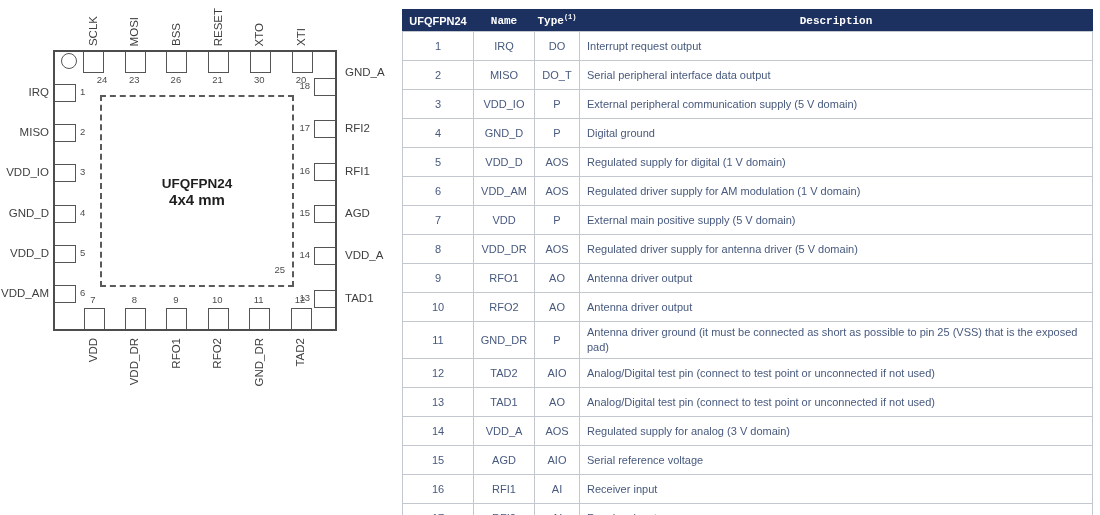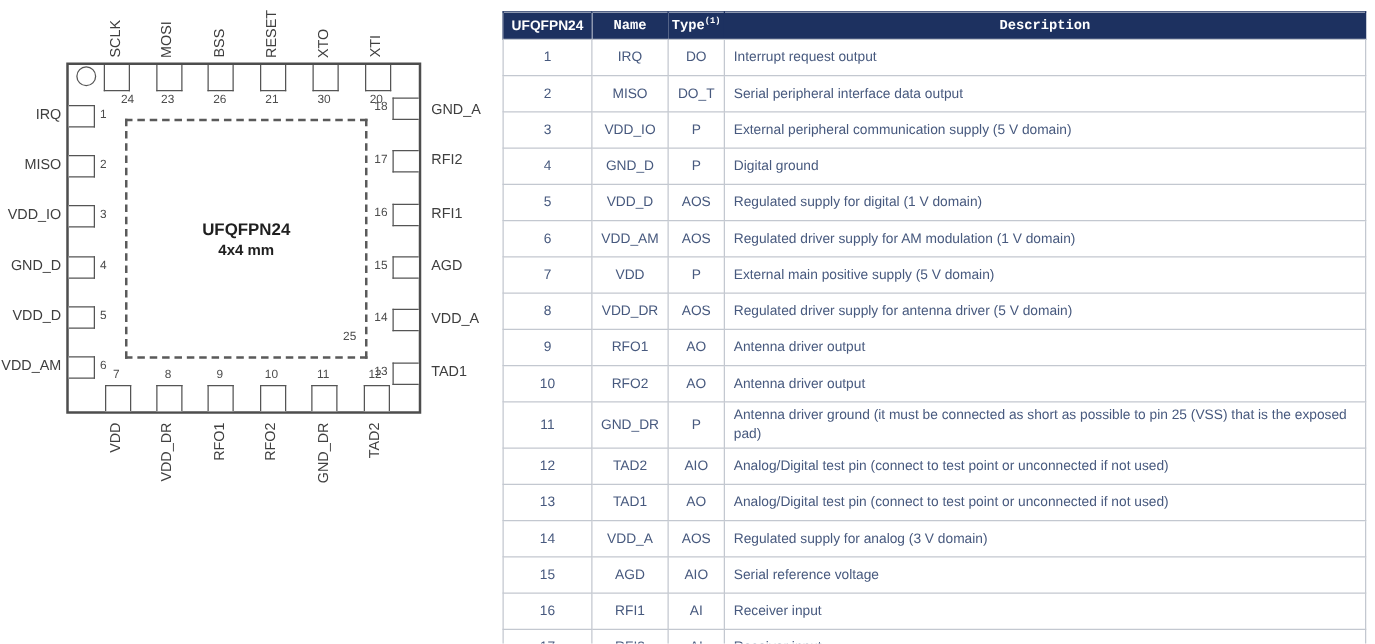--- a/index.html
+++ b/index.html
@@ -17,21 +17,21 @@
   .pin1-circle{
     position:absolute;left:61px;top:53px;width:14px;height:14px;
     border:1.5px solid #555555;border-radius:50%;background:#ffffff;
   }
   .epad{
     position:absolute;left:100px;top:95px;width:190px;height:188px;
     border:2px dashed #5a5a5a;display:flex;flex-direction:column;
     align-items:center;justify-content:center;
   }
   .chip-title{font-size:13.5px;font-weight:bold;color:#1f1f1f;line-height:17px;text-align:center;}
-  .chip-sub{font-size:12px;font-weight:bold;color:#1f1f1f;line-height:16px;text-align:right;}
+  .chip-sub{font-size:15px;font-weight:bold;color:#1f1f1f;line-height:16px;text-align:right;}
   .epad-num{
     position:absolute;left:255px;top:264px;width:30px;text-align:right;
     font-size:9.5px;color:#4d4d4d;
   }
   .pad{position:absolute;background:#ffffff;border:1.5px solid #555555;}
   .pad-top{top:52px;width:19px;height:20px;border-top:none;}
   .pad-bottom{top:308px;width:19px;height:20px;border-bottom:none;}
   .pad-left{left:55px;width:20px;height:16px;border-left:none;}
   .pad-right{left:314px;width:20px;height:16px;border-right:none;}
   .num{position:absolute;font-size:9.5px;color:#4d4d4d;line-height:11px;}
@@ -109,21 +109,21 @@
       <div class="num num-left" style="top: 206.6px;">4</div>
       <div class="lbl lbl-left" style="top: 204.6px;">GND_D</div>
       <div class="pad pad-left" style="top: 244.8px;"></div>
       <div class="num num-left" style="top: 246.8px;">5</div>
       <div class="lbl lbl-left" style="top: 244.8px;">VDD_D</div>
       <div class="pad pad-left" style="top: 285px;"></div>
       <div class="num num-left" style="top: 287px;">6</div>
       <div class="lbl lbl-left" style="top: 285px;">VDD_AM</div>
       <div class="pad pad-right" style="top: 78px;"></div>
       <div class="num num-right" style="top: 80px;">18</div>
-      <div class="lbl lbl-right" style="top: 80px;">GND_A</div>
+      <div class="lbl lbl-right" style="top: 64px;">GND_A</div>
       <div class="pad pad-right" style="top: 120.3px;"></div>
       <div class="num num-right" style="top: 122.3px;">17</div>
       <div class="lbl lbl-right" style="top: 120.3px;">RFI2</div>
       <div class="pad pad-right" style="top: 162.6px;"></div>
       <div class="num num-right" style="top: 164.6px;">16</div>
       <div class="lbl lbl-right" style="top: 162.6px;">RFI1</div>
       <div class="pad pad-right" style="top: 204.9px;"></div>
       <div class="num num-right" style="top: 206.9px;">15</div>
       <div class="lbl lbl-right" style="top: 204.9px;">AGD</div>
       <div class="pad pad-right" style="top: 247.2px;"></div>

